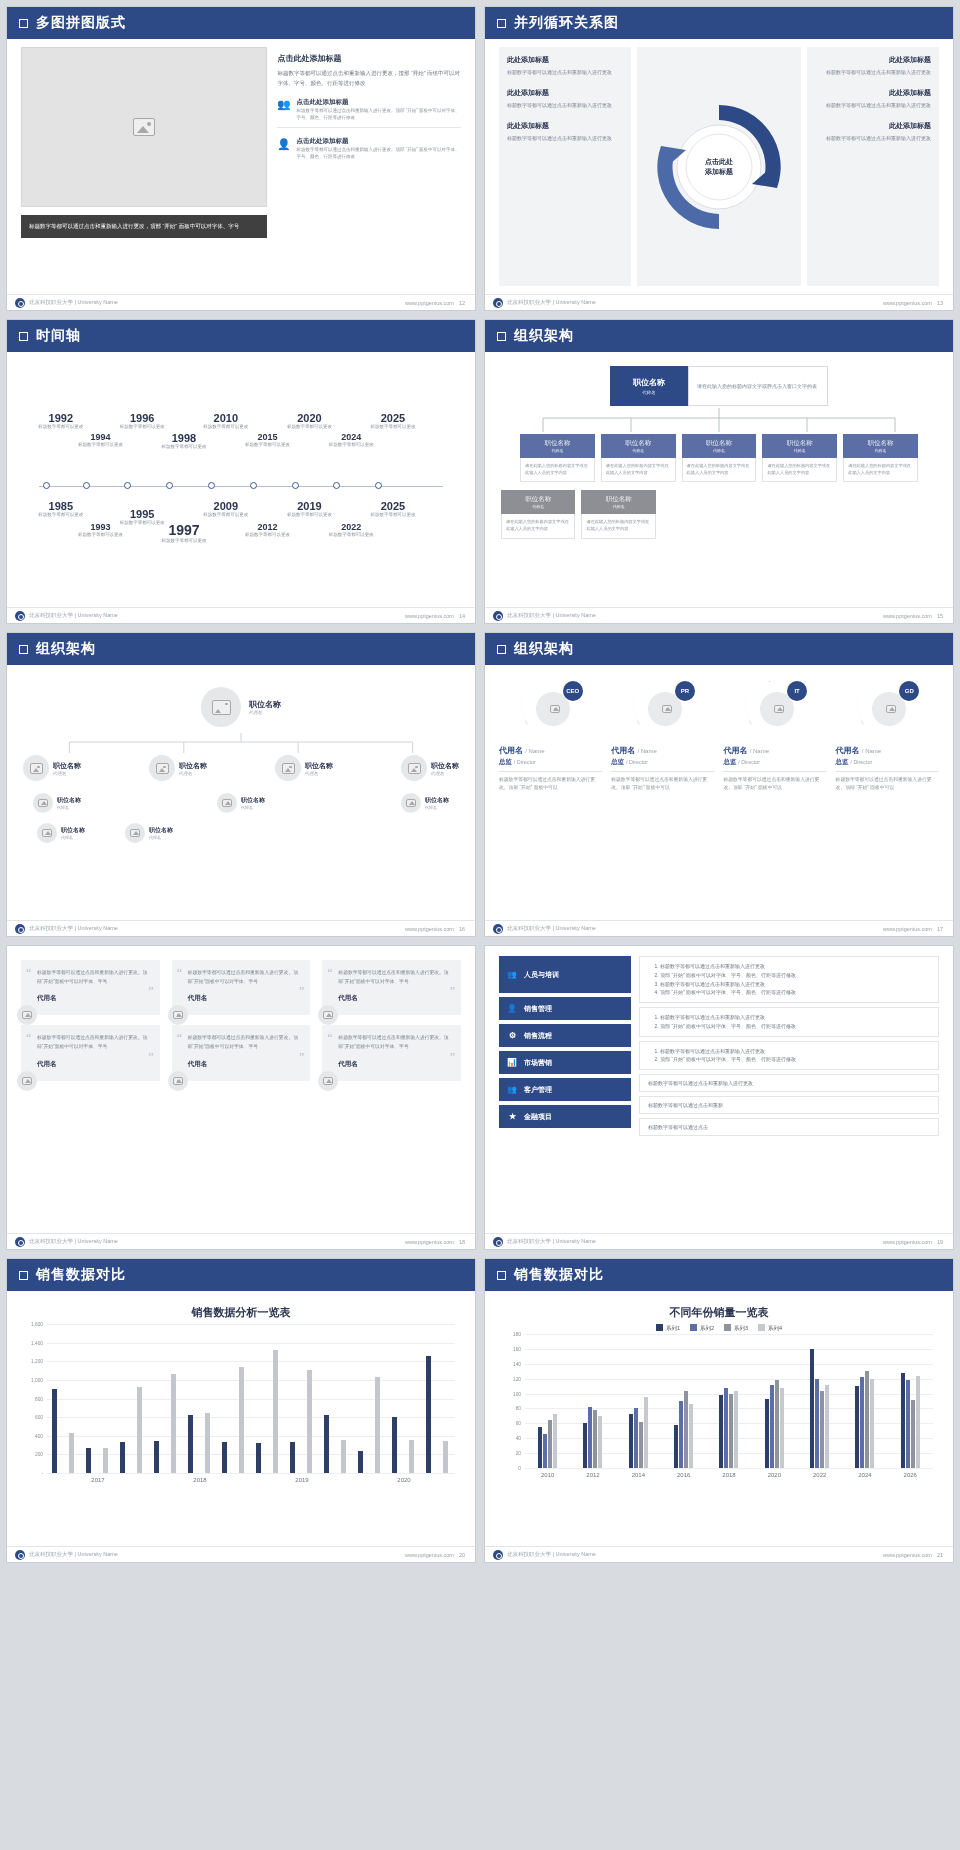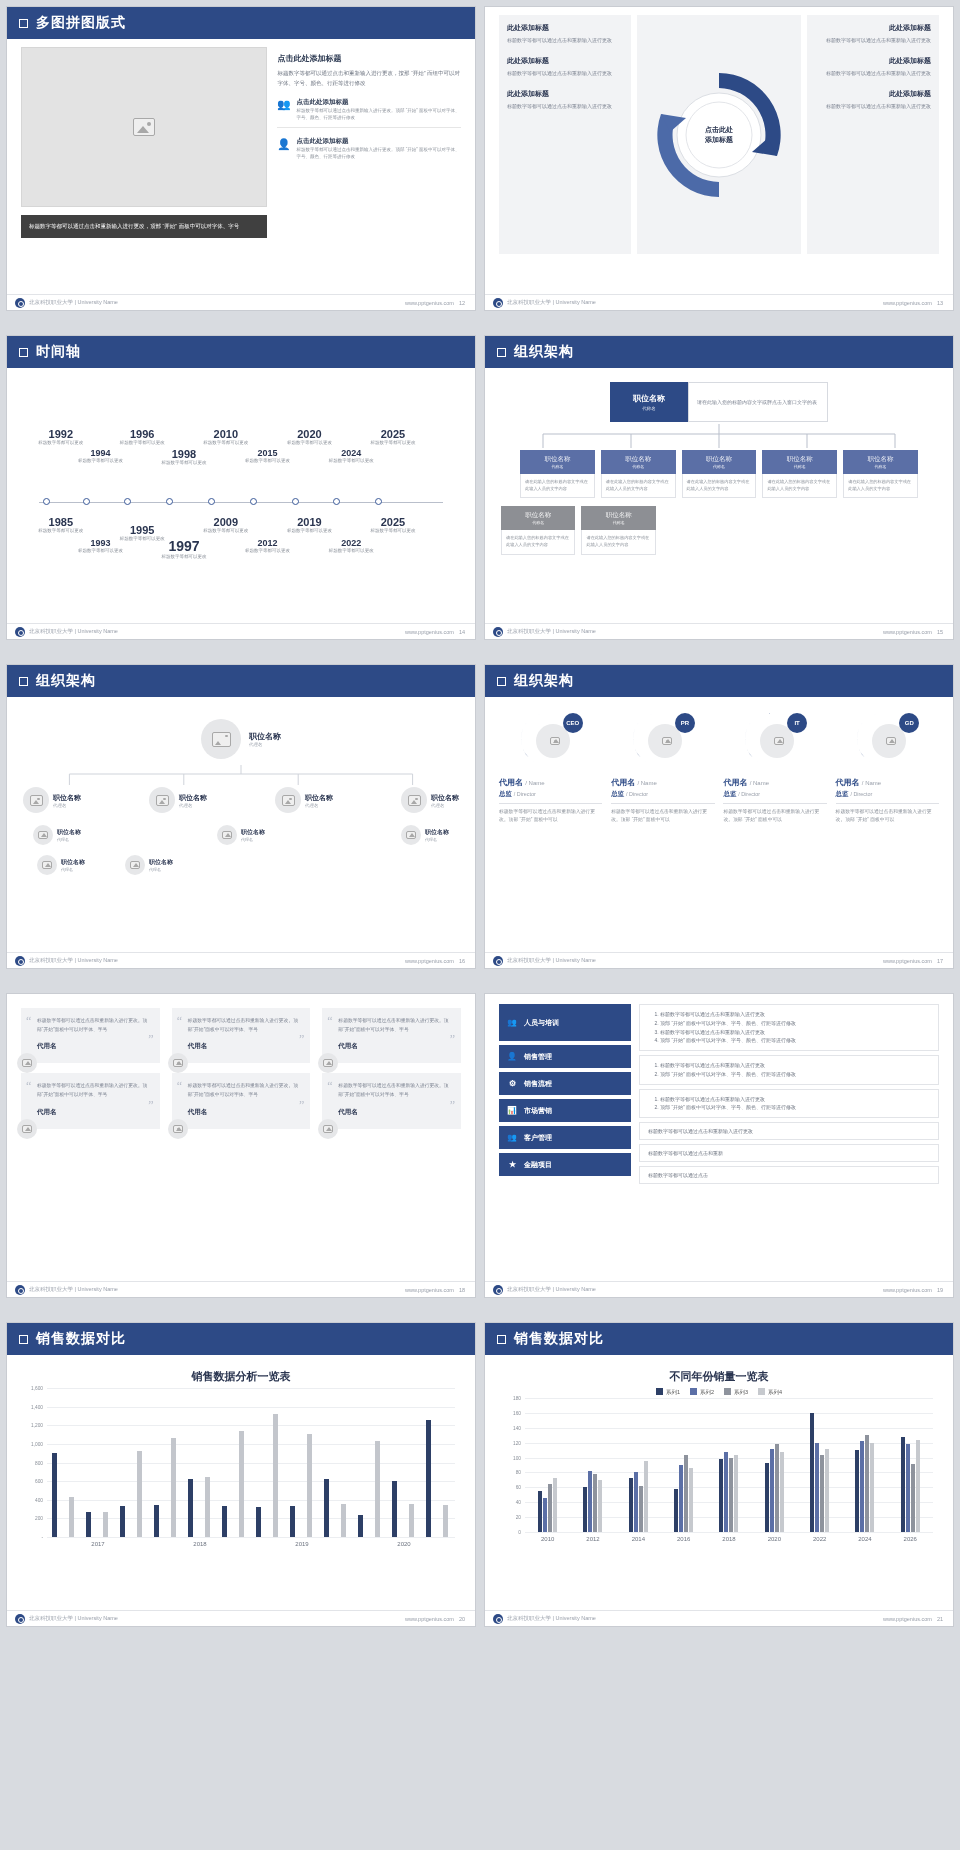--- a/index.html
+++ b/index.html
@@ -5,21 +5,21 @@
   * { box-sizing: border-box; }
   html, body {
     margin: 0; padding: 0;
     background: #d8dbe0;
     font-family: "Liberation Sans", sans-serif;
   }
   body { width: 960px; }
   .grid {
     display: grid;
     grid-template-columns: repeat(2, 1fr);
-    gap: 24px 8px;
+    gap: 8px 8px;
     padding: 6px;
   }
   .slide {
     background: #ffffff;
     width: 100%;
     height: 305px;
     position: relative;
     overflow: hidden;
     border: 1px solid #c9ccd2;
   }
@@ -293,20 +293,24 @@
           <span>北京科技职业大学 | University Name</span>
         </span>
       <span class="foot-right">
           <span>www.pptgenius.com</span>
           <span class="pg">12</span>
         </span>
     </div>
   </div>
 
   <div class="slide">
+    <div class="slide-header">
+      <span class="hdr-sq"></span>
+      <span class="slide-title">并列循环关系图</span>
+    </div>
     <div class="slide-body">
       <div class="s2-wrap">
         <div class="s2-col">
           <div class="s2-block">
             <div class="s2-h">此处添加标题</div>
             <div class="s2-p">标题数字等都可以通过点击和重新输入进行更改</div>
           </div>
           <div class="s2-block">
             <div class="s2-h">此处添加标题</div>
             <div class="s2-p">标题数字等都可以通过点击和重新输入进行更改</div>

